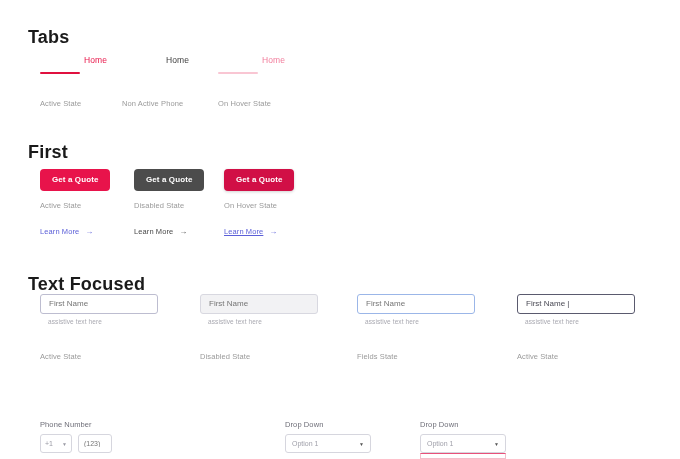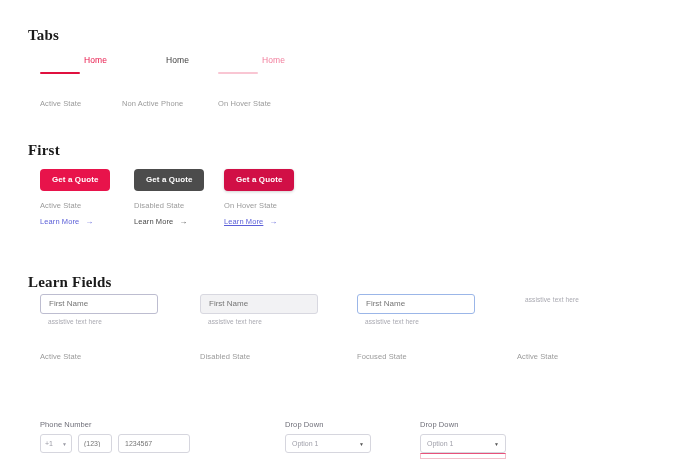--- a/index.html
+++ b/index.html
@@ -10,23 +10,23 @@
   body {
     width: 680px;
     height: 459px;
     position: relative;
     font-family: "Liberation Sans", sans-serif;
     color: #333;
     overflow: hidden;
   }
 
   .section-title {
-    font-family: Liberation Serif, serif;
+    font-family: Liberation Sans, sans-serif;
     font-weight: bold;
-    font-size: 15px;
+    font-size: 18px;
     color: #1a1a1a;
     letter-spacing: 0.2px;
   }
 
   .state-label {
     font-size: 7.5px;
     color: #9a9a9a;
     letter-spacing: 0.1px;
     font-family: "Liberation Sans", sans-serif;
   }
@@ -89,21 +89,21 @@
   .btn.disabled { left: 134px; background: #4C4C4C; cursor: default; }
   .btn.hover    { left: 224px; background: #D10F46; box-shadow: 0 1px 3px rgba(0,0,0,0.18); }
 
   .btn-state { position: absolute; top: 201px; }
   .btn-state.c1 { left: 40px; }
   .btn-state.c2 { left: 134px; }
   .btn-state.c3 { left: 224px; }
 
   .learn {
     position: absolute;
-    top: 217px;
+    top: 227px;
     font-size: 7.5px;
     color: #5B5FD8;
     white-space: nowrap;
     letter-spacing: 0.1px;
     text-decoration: none;
     cursor: pointer;
   }
   .learn .arrow { margin-left: 6px; font-size: 8px; }
   .learn.c1 { left: 40px; }
   .learn.c2 { left: 134px; color: #4a4a4a; }
@@ -240,51 +240,51 @@
 <a class="learn c1">
   <span class="lm-text">Learn More</span><span class="arrow">→</span>
 </a>
 <a class="learn c2">
   <span class="lm-text">Learn More</span><span class="arrow">→</span>
 </a>
 <a class="learn c3">
   <span class="lm-text">Learn More</span><span class="arrow">→</span>
 </a>
 
-<div class="section-title" id="textfields-title">Learn Fields</div>
+<div class="section-title" id="textfields-title">Text Focused</div>
 
 <div class="tf-col c1">
   <input class="tf-input" placeholder="First Name" style="">
   <div class="tf-assistive">assistive text here</div>
 </div>
 <div class="tf-col c2">
   <input class="tf-input disabled" disabled="" placeholder="First Name" style="">
   <div class="tf-assistive">assistive text here</div>
 </div>
 <div class="tf-col c3">
   <input class="tf-input focused" placeholder="First Name" style="">
   <div class="tf-assistive">assistive text here</div>
 </div>
 <div class="tf-col c4">
+  <input class="tf-input typing" value="First Name |" style="">
   <div class="tf-assistive">assistive text here</div>
 </div>
 
 <div class="state-label tf-state c1">Active State</div>
 <div class="state-label tf-state c2">Disabled State</div>
-<div class="state-label tf-state c3">Focused State</div>
+<div class="state-label tf-state c3">Fields State</div>
 <div class="state-label tf-state c4">Active State</div>
 
 <div class="field-label" id="phone-label">Phone Number</div>
 <div class="phone-row">
   <div class="phone-cc">
     <span>+1</span>
     <span class="caret">▼</span>
   </div>
   <input class="phone-area" placeholder="(123)" style="">
-  <input class="phone-num" placeholder="1234567" style="">
 </div>
 
 <div class="field-label" id="dd1-label">Drop Down</div>
 <div class="dd" id="dd1">
   <span>Option 1</span>
   <span class="caret">▼</span>
 </div>
 
 <div class="field-label" id="dd2-label">Drop Down</div>
 <div class="dd" id="dd2">

